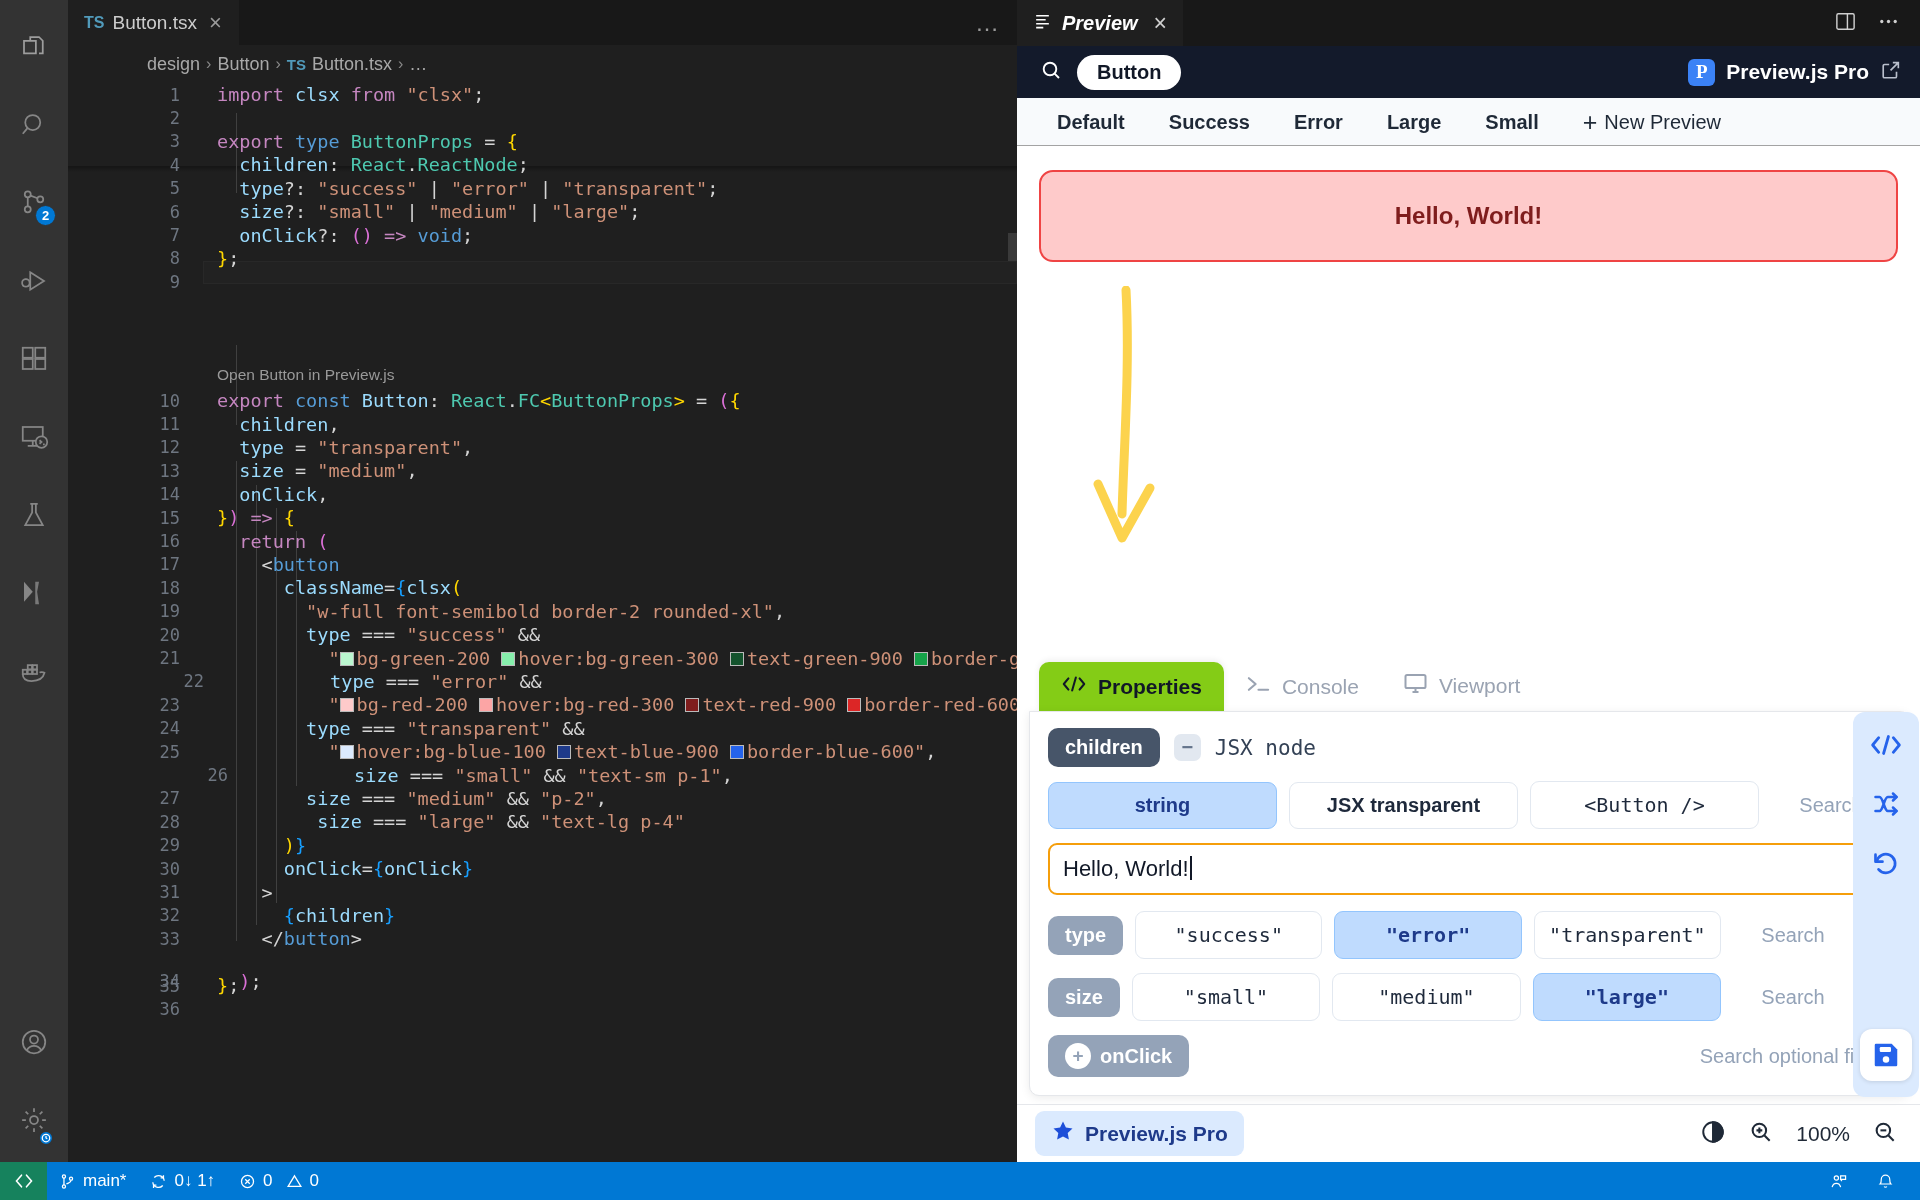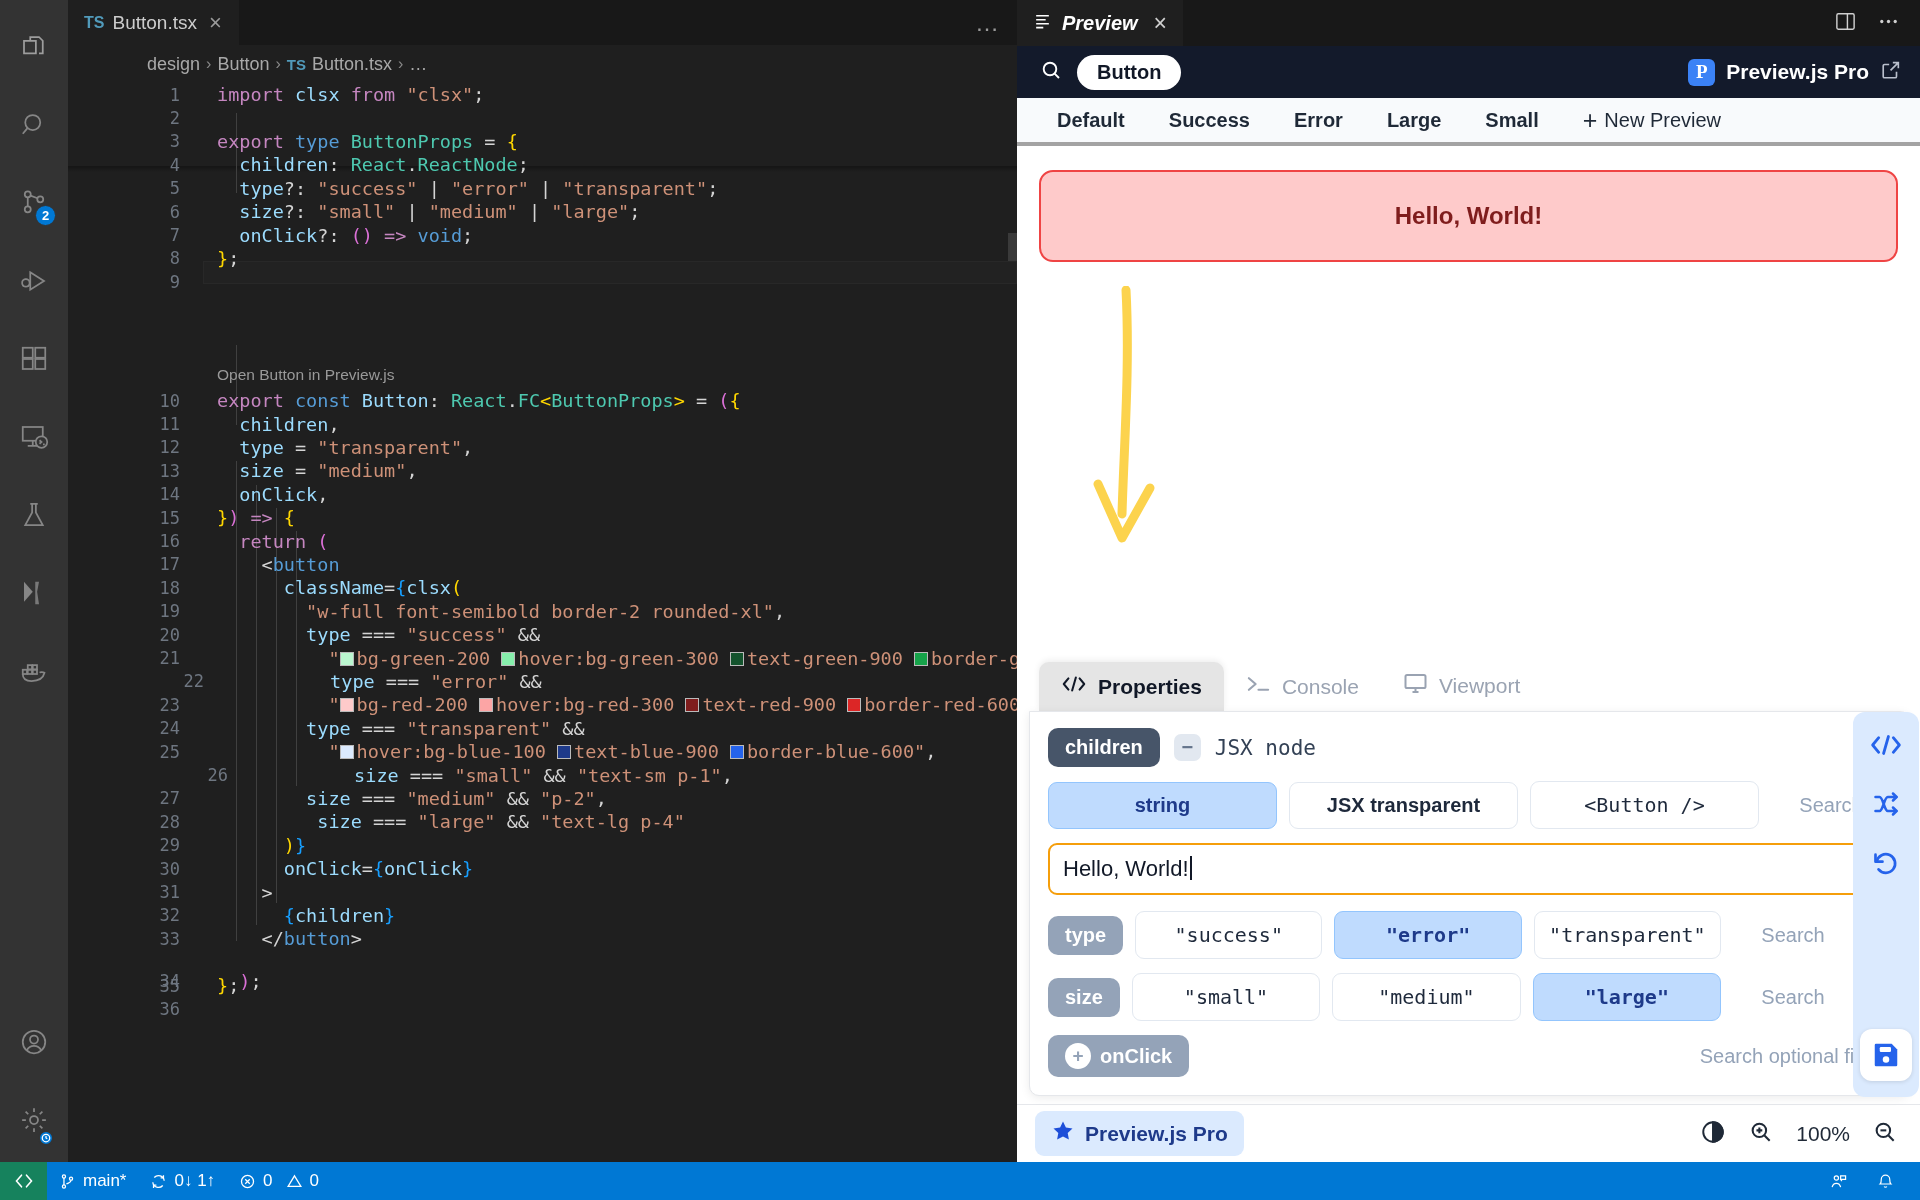--- a/index.html
+++ b/index.html
@@ -107,21 +107,21 @@
     background: #ffffff; color: #111827; font-weight: bold; font-size: 20px;
     border-radius: 999px; padding: 6px 20px;
   }
   .pv-brand { margin-left: auto; display: flex; align-items: center; gap: 11px; color: #ffffff; font-weight: bold; font-size: 21px; }
   .pv-logo {
     width: 27px; height: 27px; border-radius: 6px; background: #3b82f6; color: #fff;
     display:flex;align-items:center;justify-content:center; font-weight: bold; font-size: 19px;
     font-family: "Liberation Serif", serif;
   }
   .pv-tabsbar {
-    height: 48px; background: #f8fafc; border-bottom: 4px solid #a3a3a3;
+    height: 48px; background: #f8fafc; border-bottom: 1px solid #a3a3a3;
     display: flex; align-items: center; gap: 0; padding-left: 18px; flex: 0 0 48px;
   }
   .pv-ptab { font-size: 20px; font-weight: bold; color: #1f2937; padding: 0 22px; line-height: 48px; }
   .pv-ptab.add { display:flex; align-items:center; gap:7px; font-weight: normal; color:#1f2937; }
   .pv-ptab.add .plus { font-size: 25px; font-weight: 300; }
 
   .pv-canvas { flex: 1 1 auto; background: #ffffff; position: relative; min-height: 0; padding: 24px 22px 0 22px; }
   .demo-button {
     width: 100%; height: 92px; border-radius: 14px; border: 2px solid #ef4444;
     background: #fecaca; color: #7f1d1d; font-size: 24px; font-weight: 600;
@@ -129,21 +129,21 @@
   }
   .arrow-svg { position: absolute; left: 47px; top: 140px; }
 
   
   .props-wrap { position: absolute; left: 12px; right: 10px; bottom: 8px; }
   .props-tabs { display: flex; align-items: flex-end; gap: 0; padding-left: 10px; }
   .props-tab {
     display: flex; align-items: center; gap: 11px; font-size: 21px; padding: 12px 22px;
     color: #9aa3b2; border-radius: 10px 10px 0 0;
   }
-  .props-tab.active { background: #e5e5e5; color: #111827; font-weight: bold; box-shadow: 0 -2px 6px rgba(0,0,0,.07); }
+  .props-tab.active { background: #84cc16; color: #111827; font-weight: bold; box-shadow: 0 -2px 6px rgba(0,0,0,.07); }
   .props-body {
     background: #ffffff; border: 1px solid #e5e7eb; border-radius: 0 10px 10px 10px;
     box-shadow: 0 2px 10px rgba(0,0,0,.08); padding: 16px 18px 18px 18px; position: relative;
   }
   .prop-head { display: flex; align-items: center; gap: 14px; margin-bottom: 14px; }
   .pill-key {
     background: #475569; color: #fff; border-radius: 10px; padding: 8px 17px;
     font-size: 20px; font-weight: 600;
   }
   .pill-key.gray { background: #94a3b8; }

